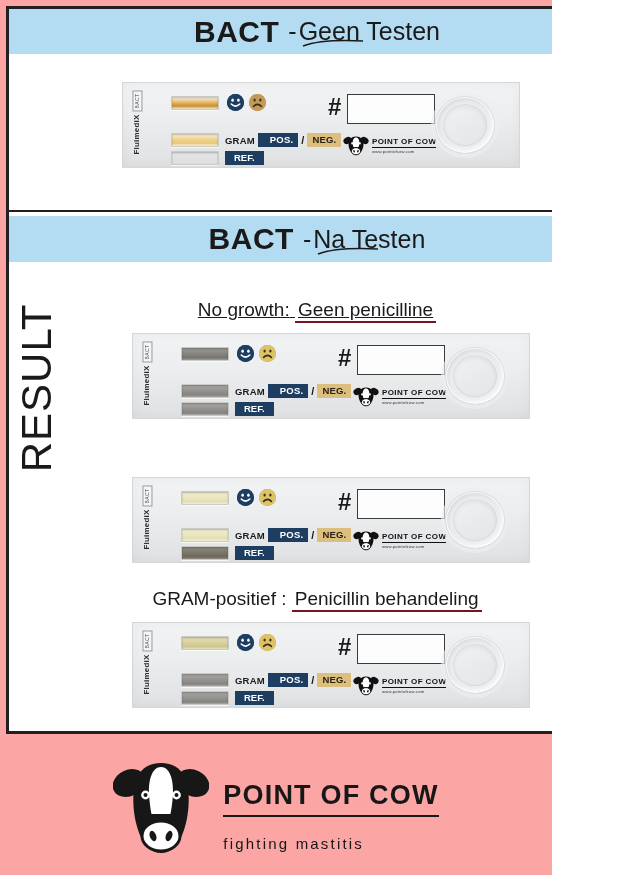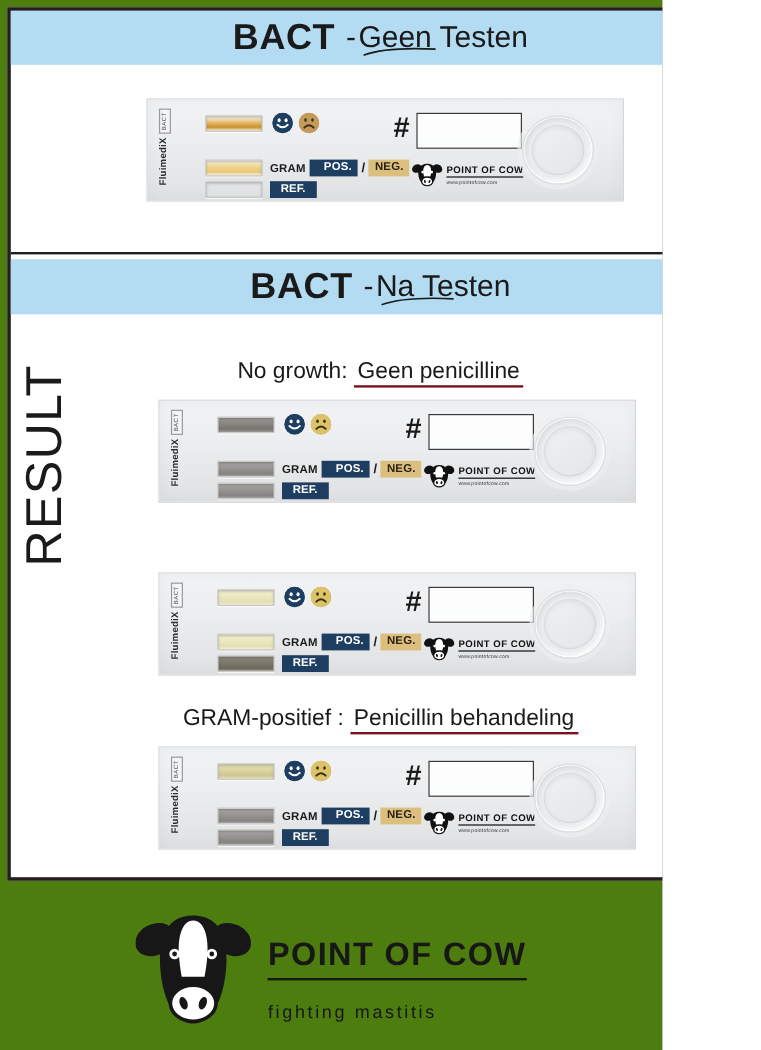--- a/index.html
+++ b/index.html
@@ -5,21 +5,21 @@
   * { box-sizing: border-box; }
   html, body {
     margin: 0; padding: 0;
     background: #ffffff;
     font-family: "Liberation Sans", sans-serif;
   }
   #page {
     position: relative;
     width: 552px;
     height: 875px;
-    background: #4d7c0f;
+    background: #fca5a5;
     overflow: hidden;
   }
 
   
   .frame {
     position: absolute;
     left: 6px;  top: 6px;
     width: 622px; height: 728px;
     border: 3px solid #231f20;
     background: #fff;
@@ -384,21 +384,21 @@
         <span class="sub-underline">
           <svg width="62" height="10" viewBox="0 0 62 10">
               <path d="M1 8 Q 20 1 61 3" stroke="#1a1a1a" stroke-width="1.4" fill="none"></path>
             </svg>
         </span>
       </span>
     </div>
 
     <div class="result-label">RESULT</div>
 
-    <div class="caption" style="top:290px;">
+    <div class="caption" style="top:290px;text-decoration:underline;">
       <span class="lead">No growth:</span>
       <span class="rx">Geen penicilline</span>
     </div>
 
     <div class="strip s-a">
       <div class="strip-brand">
         <span class="brand-bact">BACT</span>
         <span class="brand-name">FluimediX</span>
       </div>
       <div class="well w1 c-gray"></div>

